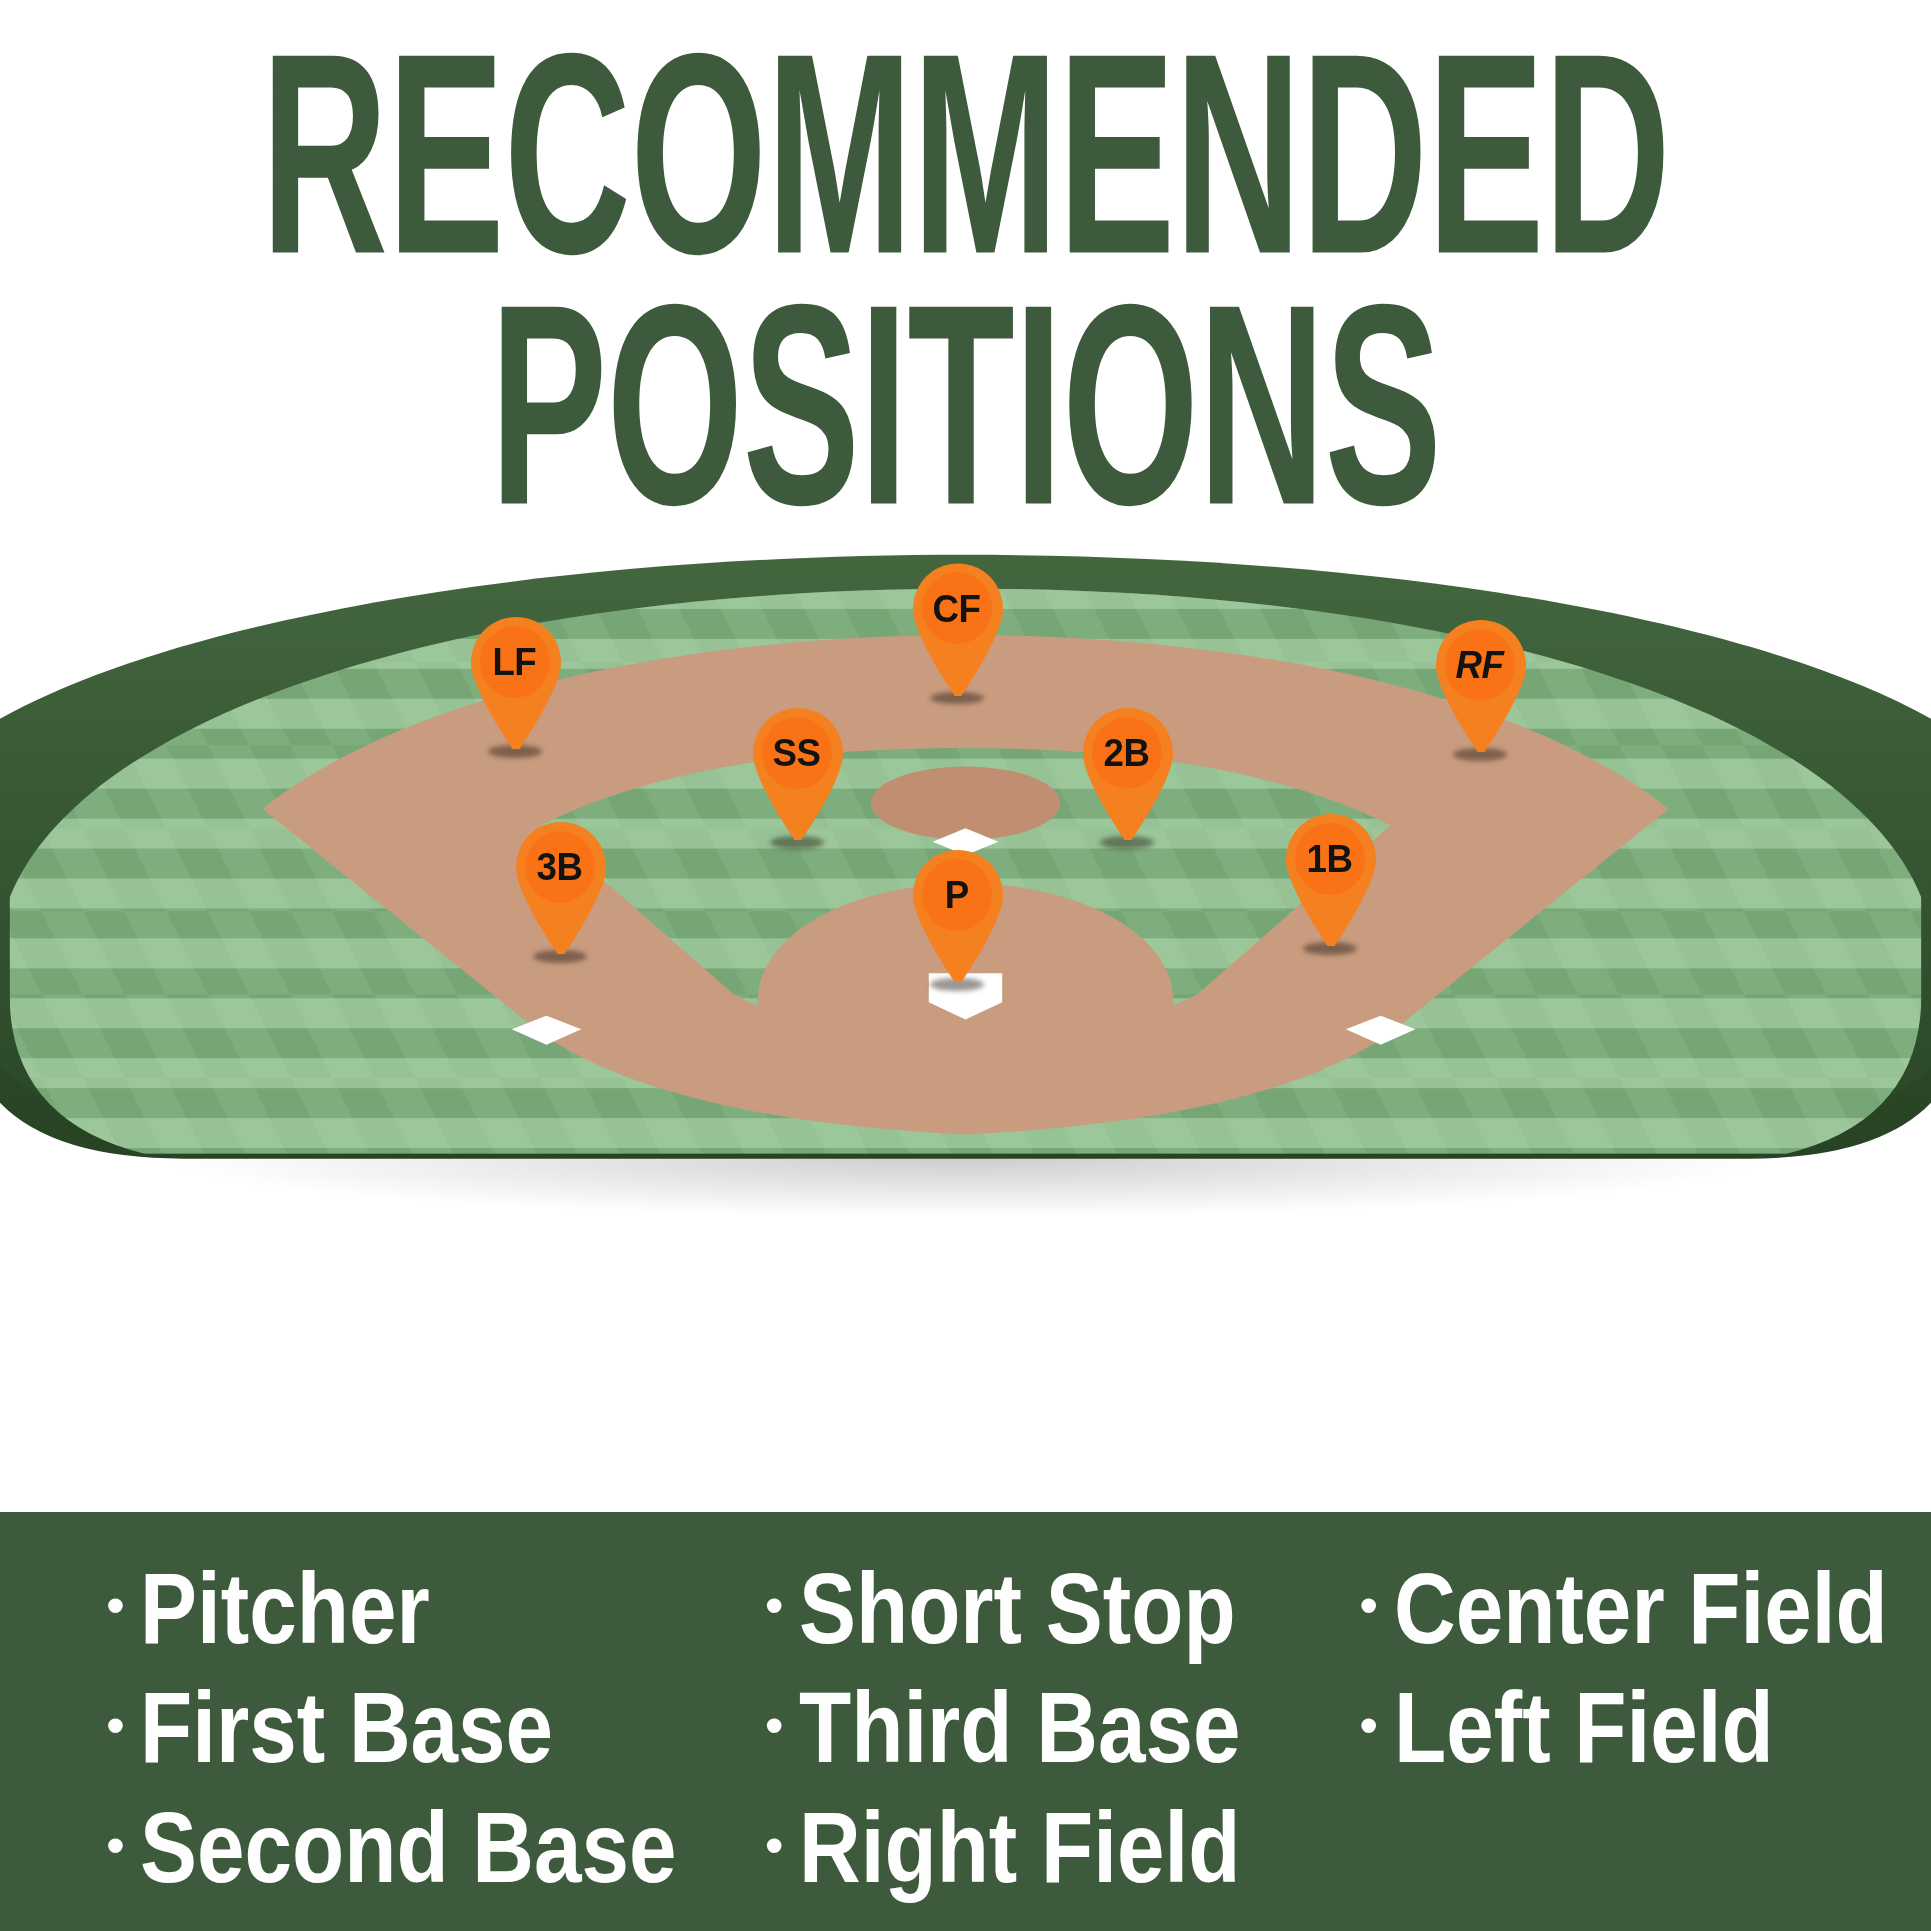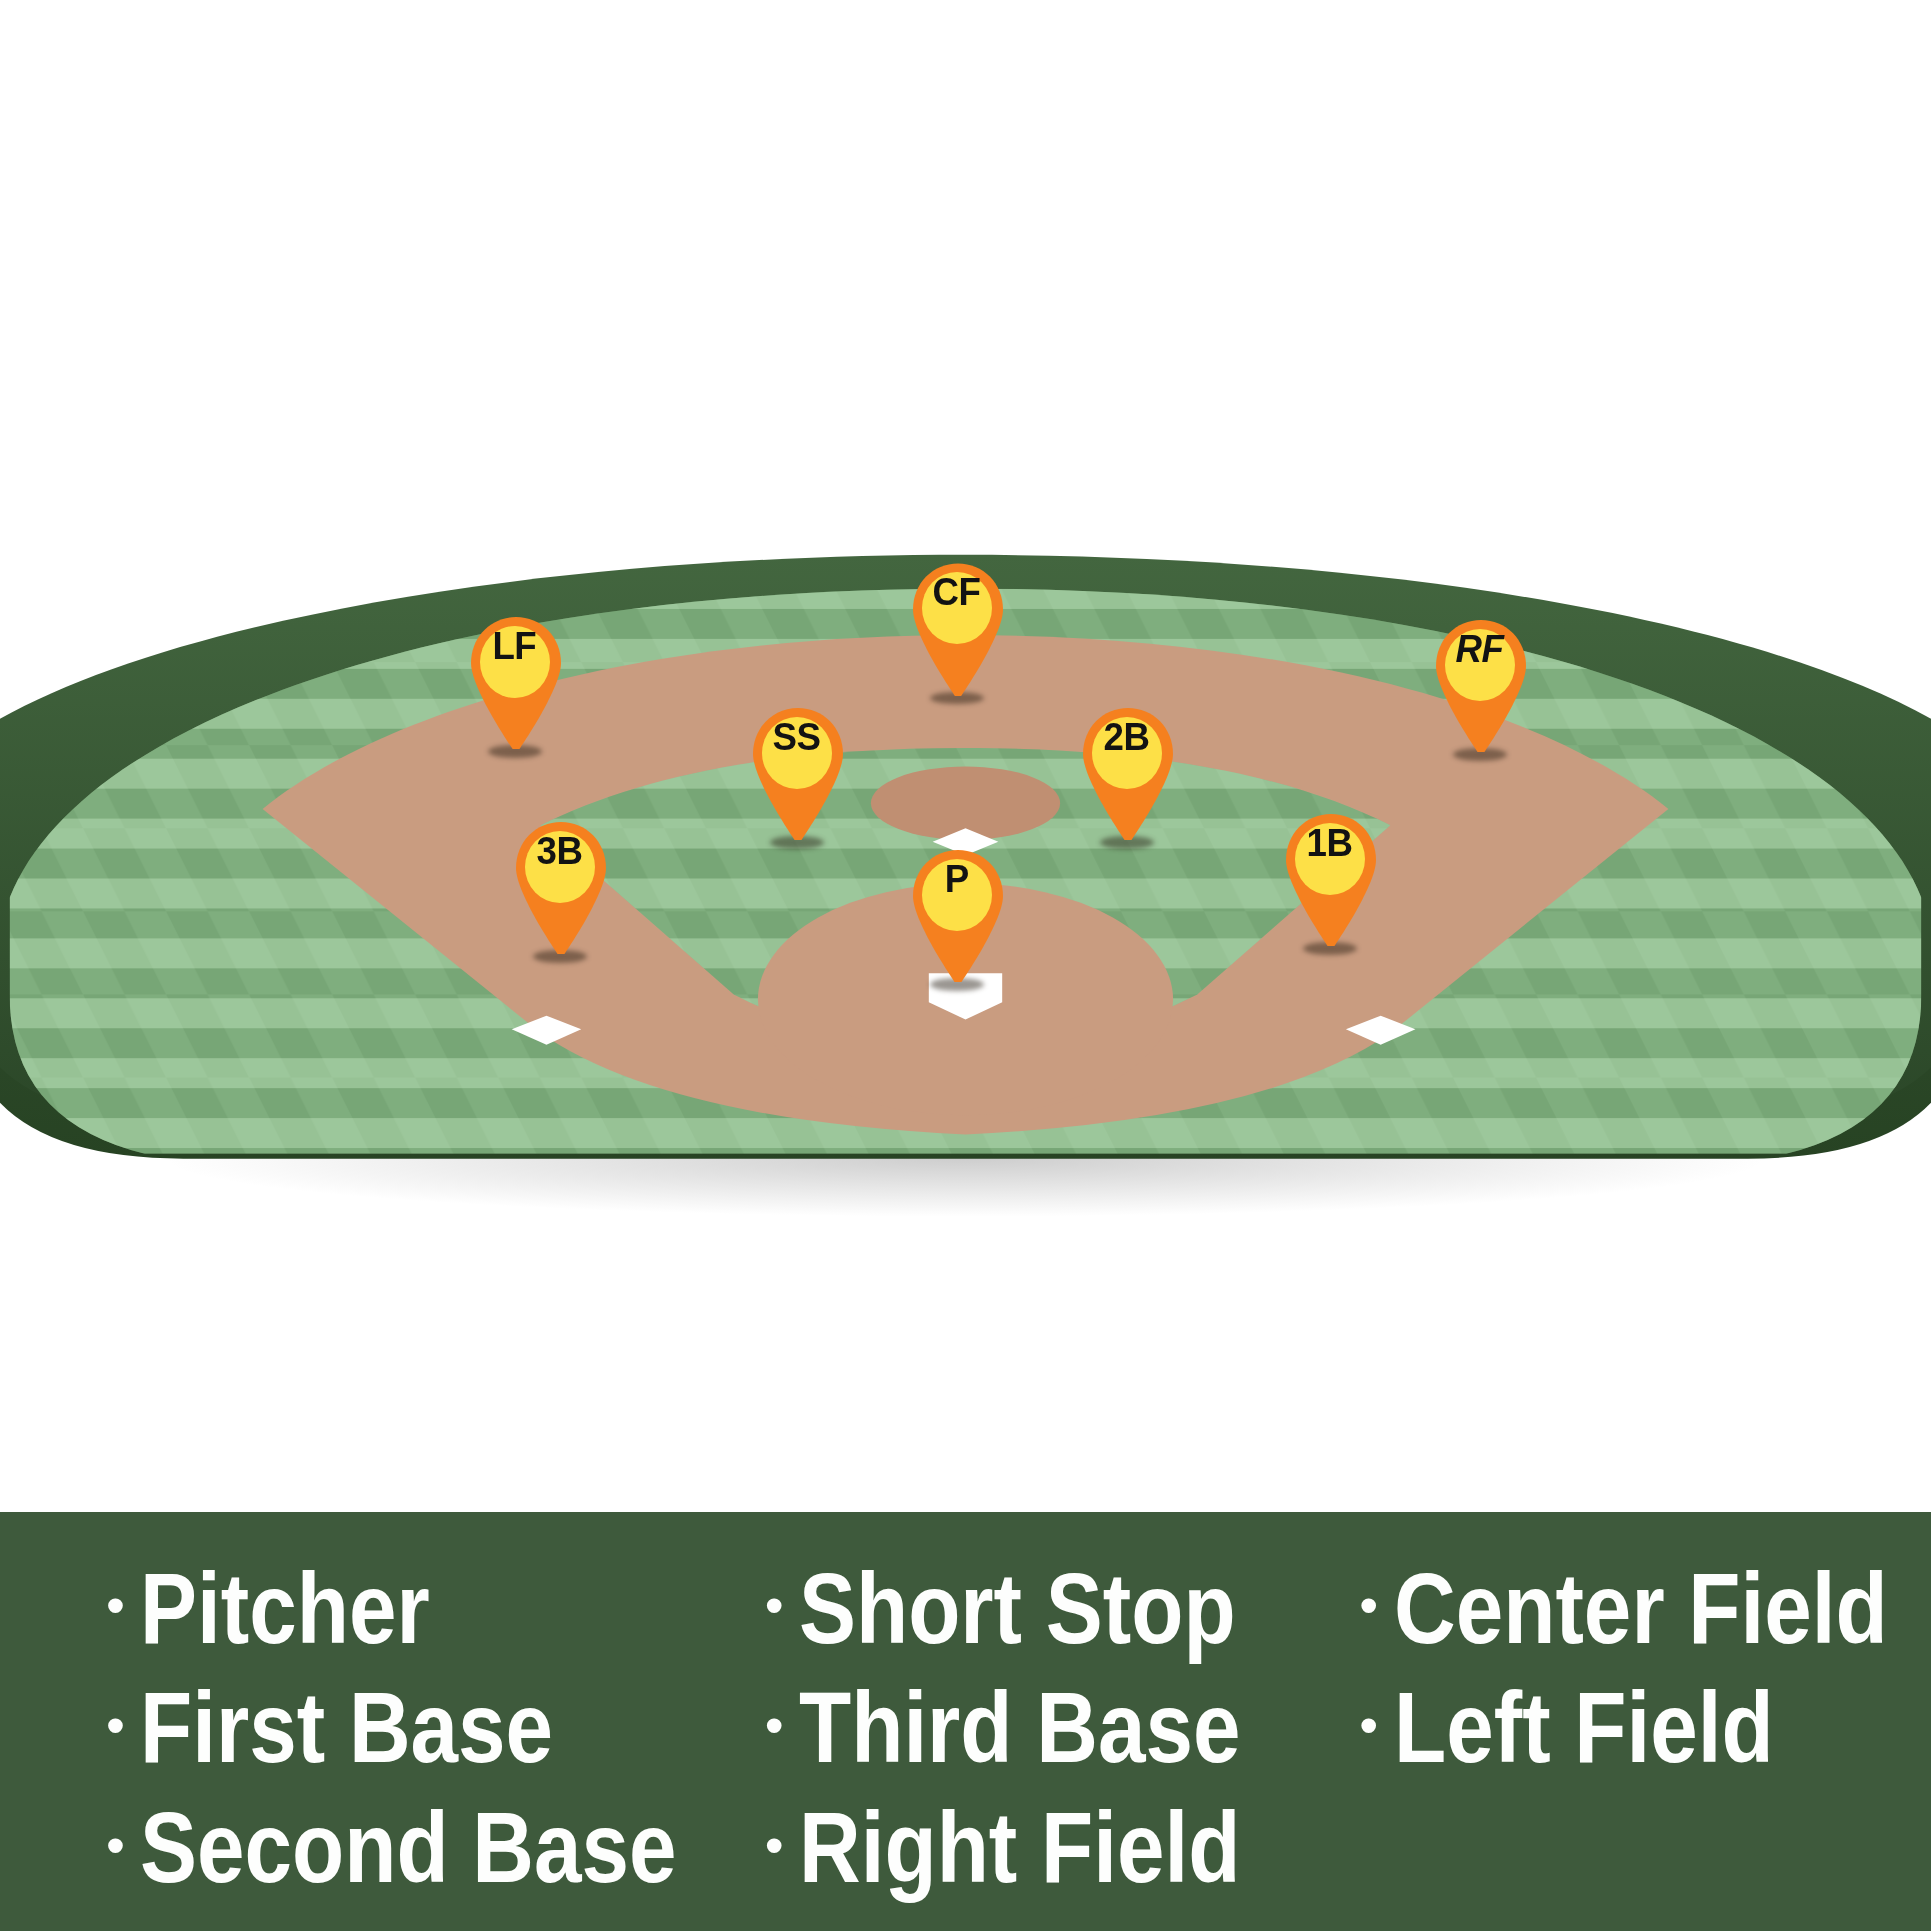--- a/index.html
+++ b/index.html
@@ -61,22 +61,22 @@
     background: #F5801F;
     -webkit-clip-path: path("M49 138 C49 138 4 74 4 47 C4 20.6 24.1 1 49 1 C73.9 1 94 20.6 94 47 C94 74 49 138 49 138 Z");
     clip-path: path("M49 138 C49 138 4 74 4 47 C4 20.6 24.1 1 49 1 C73.9 1 94 20.6 94 47 C94 74 49 138 49 138 Z");
   }
   .pin-disc {
     position: absolute;
     left: 50%; top: 9.7px;
     width: 70px; height: 72px;
     margin-left: -35px;
     border-radius: 50%;
-    background: #fde047;
-    display: flex; justify-content: center;
+    background: #f97316;
+    display: flex; align-items: center; justify-content: center;
   }
   .pin-label {
     color: #131313;
     font-family: "Liberation Sans Narrow", "Liberation Sans", sans-serif;
     font-weight: 700;
     font-size: 39px;
     line-height: 1;
     letter-spacing: -0.5px;
     transform: scaleX(0.94);
   }
@@ -120,20 +120,24 @@
     transform: scaleX(0.96) scaleY(1.12);
     transform-origin: left center;
     white-space: nowrap;
   }
 </style>
 </head>
 <body>
 
 <div id="page">
 
+  <div class="title-block">
+    <span class="title-line title-line-1">RECOMMENDED</span>
+    <span class="title-line title-line-2">POSITIONS</span>
+  </div>
 
   <div class="field-stage">
     <svg class="field-svg" viewBox="0 0 2000 620" preserveAspectRatio="none">
       <defs>
 
         <pattern id="mowDiag" width="86" height="86" patternUnits="userSpaceOnUse">
           <rect width="86" height="86" fill="#8FBC8D"></rect>
           <polygon points="0,0 43,0 86,86 43,86" fill="#7FAE7D" opacity="0.72"></polygon>
         </pattern>
         <pattern id="mowBand" width="10" height="62" patternUnits="userSpaceOnUse">

